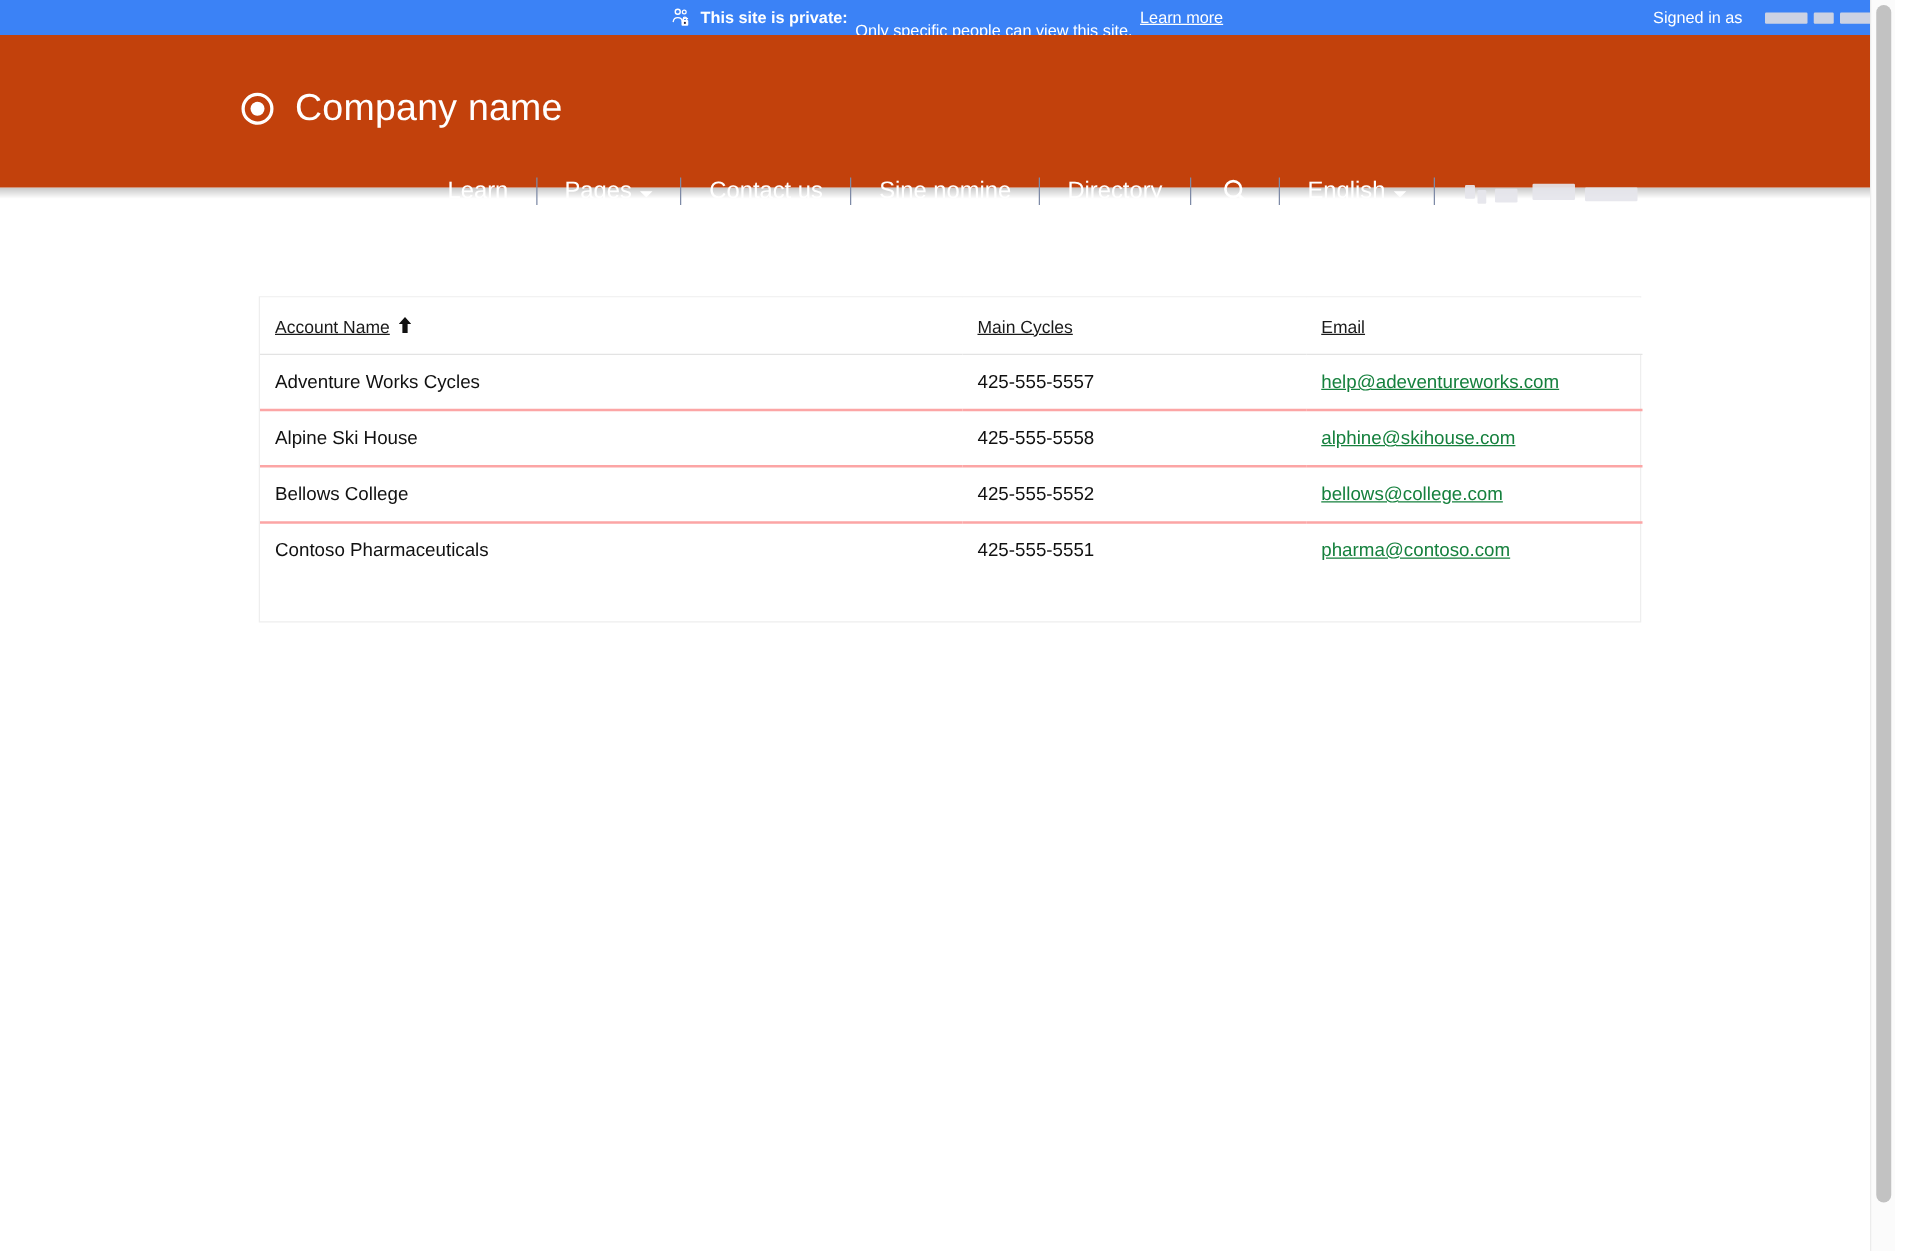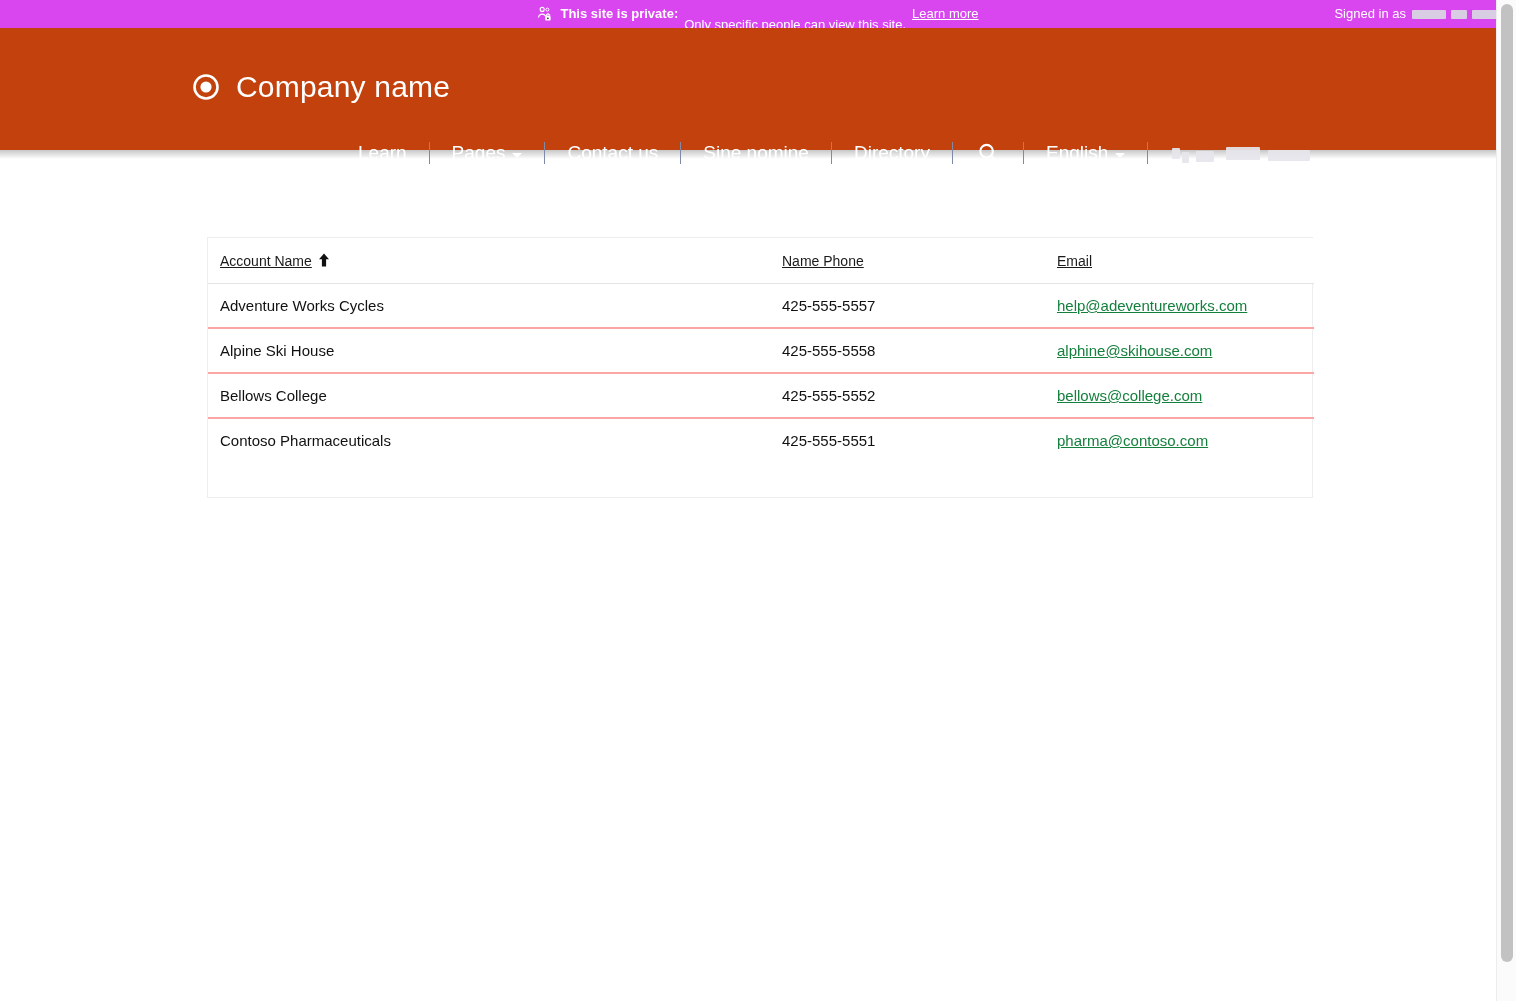--- a/index.html
+++ b/index.html
@@ -20,21 +20,21 @@
     width: 1516px;
     height: 1001px;
     overflow: hidden;
     background: #ffffff;
   }
 
   
   .privacy-bar {
     position: relative;
     height: 28px;
-    background: #d946ef;
+    background: #3b82f6;
     color: #ffffff;
     display: flex;
     align-items: center;
     justify-content: center;
     font-size: 13px;
     line-height: 28px;
   }
   .privacy-inner {
     display: flex;
     align-items: center;
@@ -64,21 +64,21 @@
     text-decoration: underline;
     cursor: pointer;
   }
   .signed-in {
     position: absolute;
     right: 18px;
     top: 0;
     height: 28px;
     display: flex;
     align-items: center;
-    gap: 4px;
+    gap: 16px;
     font-size: 13px;
     color: #ffffff;
     white-space: nowrap;
   }
   
   .redact {
     display: inline-block;
     background: #d9d9e2;
     border-radius: 1px;
     height: 9px;
@@ -363,21 +363,21 @@
               <span class="th-link">
                 <span>Account Name</span>
                 <span class="sort-arrow">
                   <svg width="12" height="14" viewBox="0 0 12 14" aria-hidden="true">
                     <path d="M6 0.6 L11 6.2 H8.1 V13.4 H3.9 V6.2 H1 Z" fill="#111111"></path>
                   </svg>
                 </span>
               </span>
             </th>
             <th class="col-phone">
-              <span class="th-link">Name Phone</span>
+              <span class="th-link">Main Cycles</span>
             </th>
             <th class="col-email">
               <span class="th-link">Email</span>
             </th>
           </tr>
         </thead>
         <tbody>
           <tr>
             <td class="col-name">Adventure Works Cycles</td>
             <td class="col-phone">425-555-5557</td>

